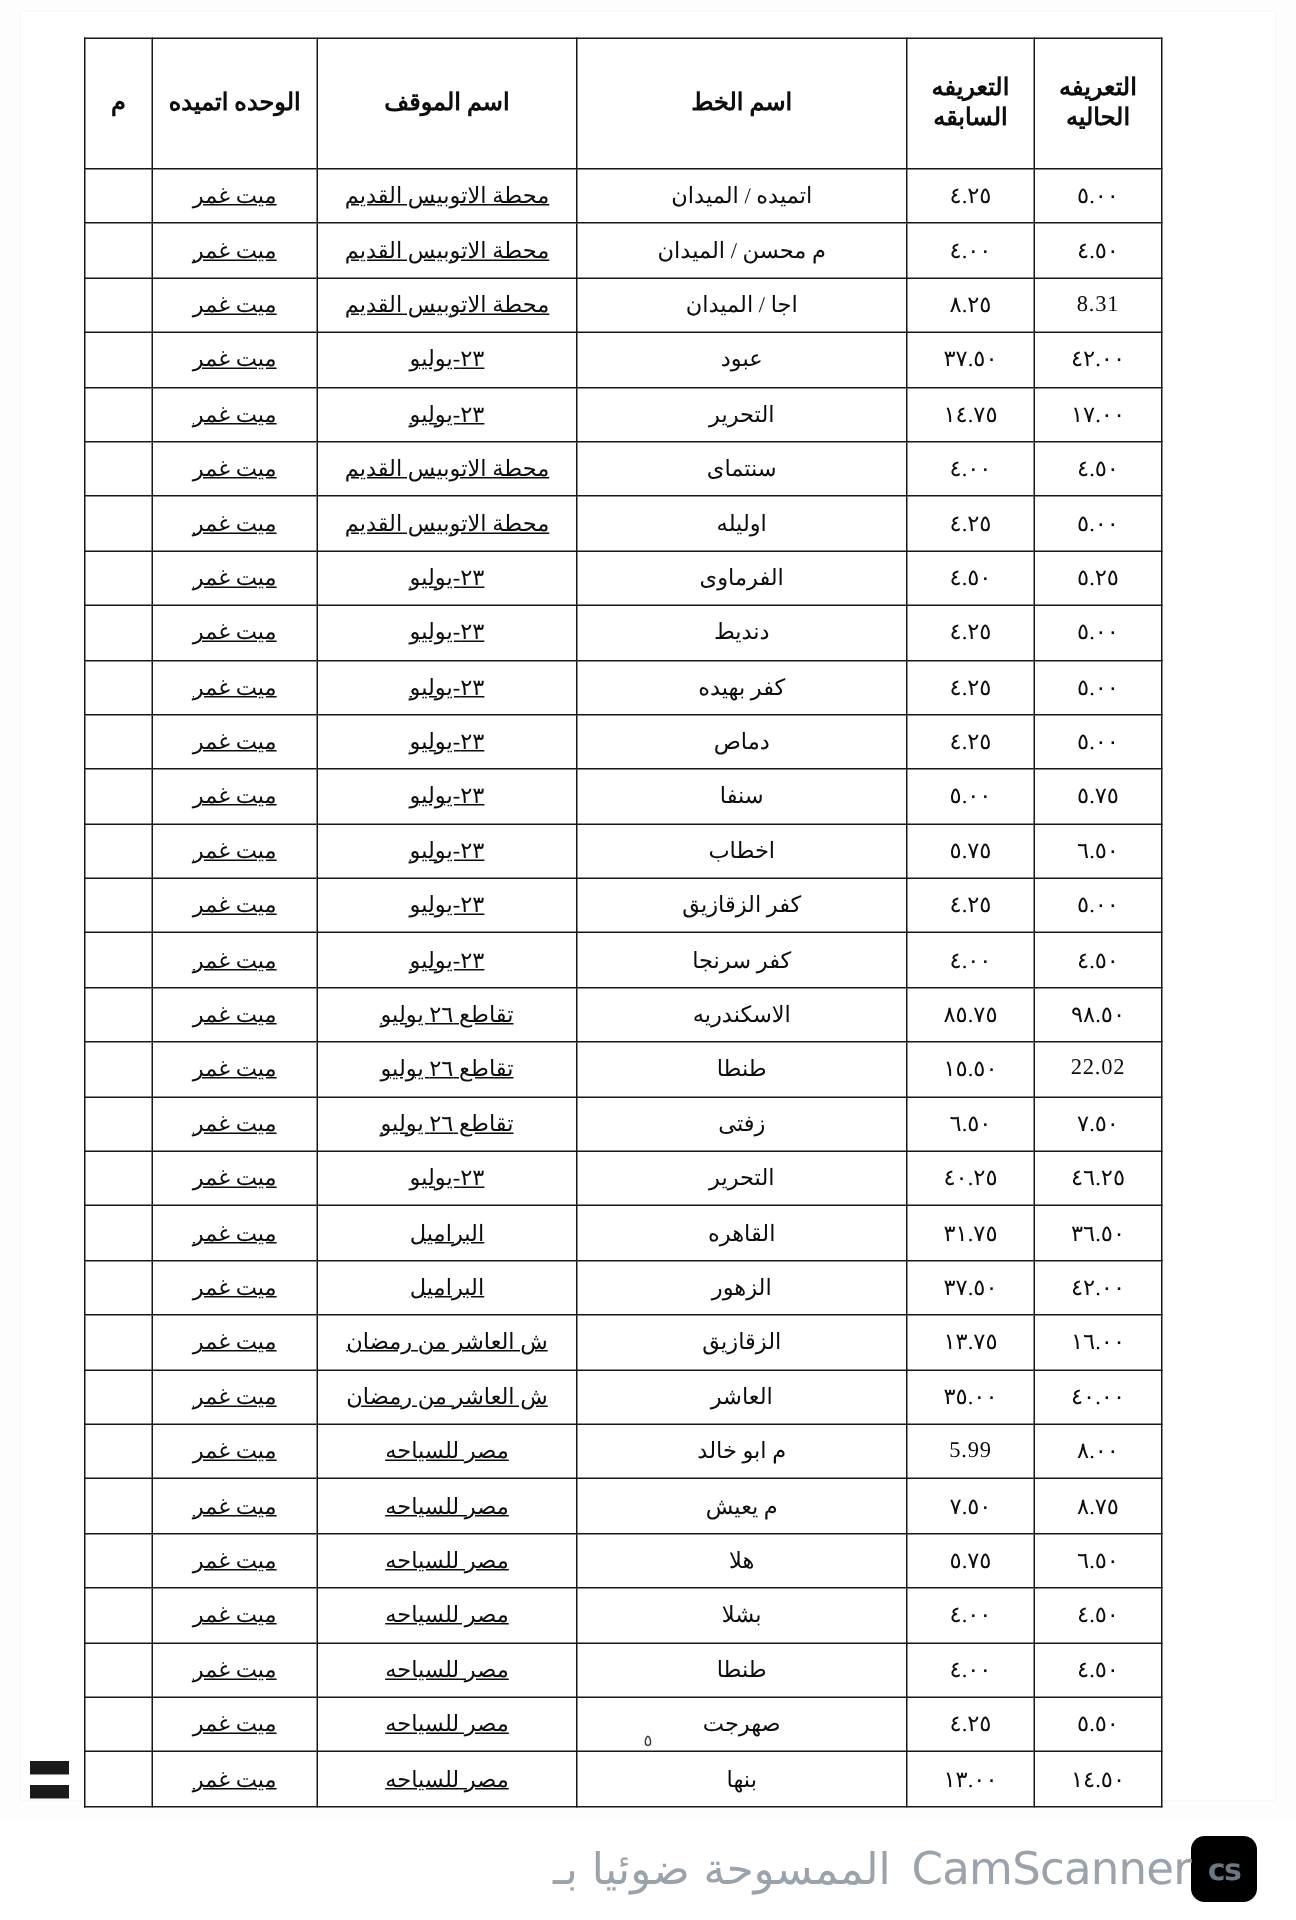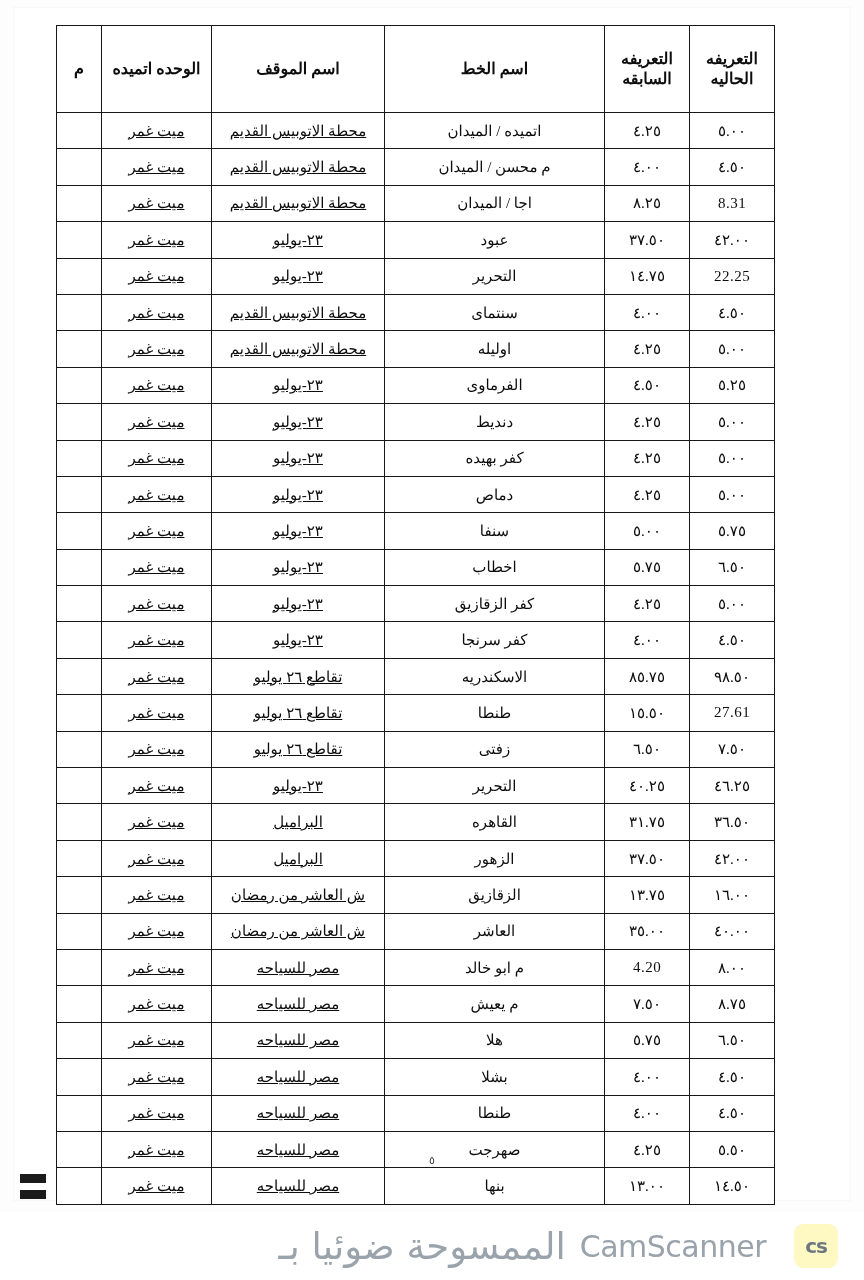--- a/index.html
+++ b/index.html
@@ -141,44 +141,43 @@
     background: #ffffff;
     display: flex;
     align-items: center;
     padding: 0 26px;
     box-sizing: border-box;
   }
   .cs-logo {
     width: 44px;
     height: 44px;
     border-radius: 9px;
-    background: #fef9c3;
+    background: #000000;
     color: #6d7781;
     display: flex;
     align-items: center;
     justify-content: center;
     font-family: "DejaVu Sans", sans-serif;
     font-weight: bold;
     font-size: 20px;
     letter-spacing: -1px;
     flex: 0 0 auto;
-    margin-left: 28px;
   }
   .cs-name {
     margin-left: 14px;
     font-family: "DejaVu Sans", sans-serif;
     font-size: 30px;
     color: #9aa3ab;
     font-weight: normal;
     letter-spacing: -0.5px;
   }
   .cs-ar {
     margin-left: auto;
     font-family: "DejaVu Sans", sans-serif;
-    font-size: 37px;
+    font-size: 29px;
     color: #9aa3ab;
     direction: rtl;
   }
 </style>
 </head>
 <body>
 
 <div class="scan-sheet">
   <div class="page-edge"></div>
 
@@ -229,21 +228,21 @@
           </tr>
           <tr>
             <td class="cell-num">٤٢.٠٠</td>
             <td class="cell-num">٣٧.٥٠</td>
             <td class="cell-line">عبود</td>
             <td class="cell-stop">٢٣-يوليو</td>
             <td class="cell-unit">ميت غمر</td>
             <td class="cell-num"></td>
           </tr>
           <tr>
-            <td class="cell-num">22.25</td>
+            <td class="cell-num">١٧.٠٠</td>
             <td class="cell-num">١٤.٧٥</td>
             <td class="cell-line">التحرير</td>
             <td class="cell-stop">٢٣-يوليو</td>
             <td class="cell-unit">ميت غمر</td>
             <td class="cell-num"></td>
           </tr>
           <tr>
             <td class="cell-num">٤.٥٠</td>
             <td class="cell-num">٤.٠٠</td>
             <td class="cell-line">سنتماى</td>
@@ -325,21 +324,21 @@
           </tr>
           <tr>
             <td class="cell-num">٩٨.٥٠</td>
             <td class="cell-num">٨٥.٧٥</td>
             <td class="cell-line">الاسكندريه</td>
             <td class="cell-stop">تقاطع ٢٦ يوليو</td>
             <td class="cell-unit">ميت غمر</td>
             <td class="cell-num"></td>
           </tr>
           <tr>
-            <td class="cell-num">27.61</td>
+            <td class="cell-num">22.02</td>
             <td class="cell-num">١٥.٥٠</td>
             <td class="cell-line">طنطا</td>
             <td class="cell-stop">تقاطع ٢٦ يوليو</td>
             <td class="cell-unit">ميت غمر</td>
             <td class="cell-num"></td>
           </tr>
           <tr>
             <td class="cell-num">٧.٥٠</td>
             <td class="cell-num">٦.٥٠</td>
             <td class="cell-line">زفتى</td>
@@ -382,21 +381,21 @@
           <tr>
             <td class="cell-num">٤٠.٠٠</td>
             <td class="cell-num">٣٥.٠٠</td>
             <td class="cell-line">العاشر</td>
             <td class="cell-stop">ش العاشر من رمضان</td>
             <td class="cell-unit">ميت غمر</td>
             <td class="cell-num"></td>
           </tr>
           <tr>
             <td class="cell-num">٨.٠٠</td>
-            <td class="cell-num">4.20</td>
+            <td class="cell-num">5.99</td>
             <td class="cell-line">م ابو خالد</td>
             <td class="cell-stop">مصر للسياحه</td>
             <td class="cell-unit">ميت غمر</td>
             <td class="cell-num"></td>
           </tr>
           <tr>
             <td class="cell-num">٨.٧٥</td>
             <td class="cell-num">٧.٥٠</td>
             <td class="cell-line">م يعيش</td>
             <td class="cell-stop">مصر للسياحه</td>

